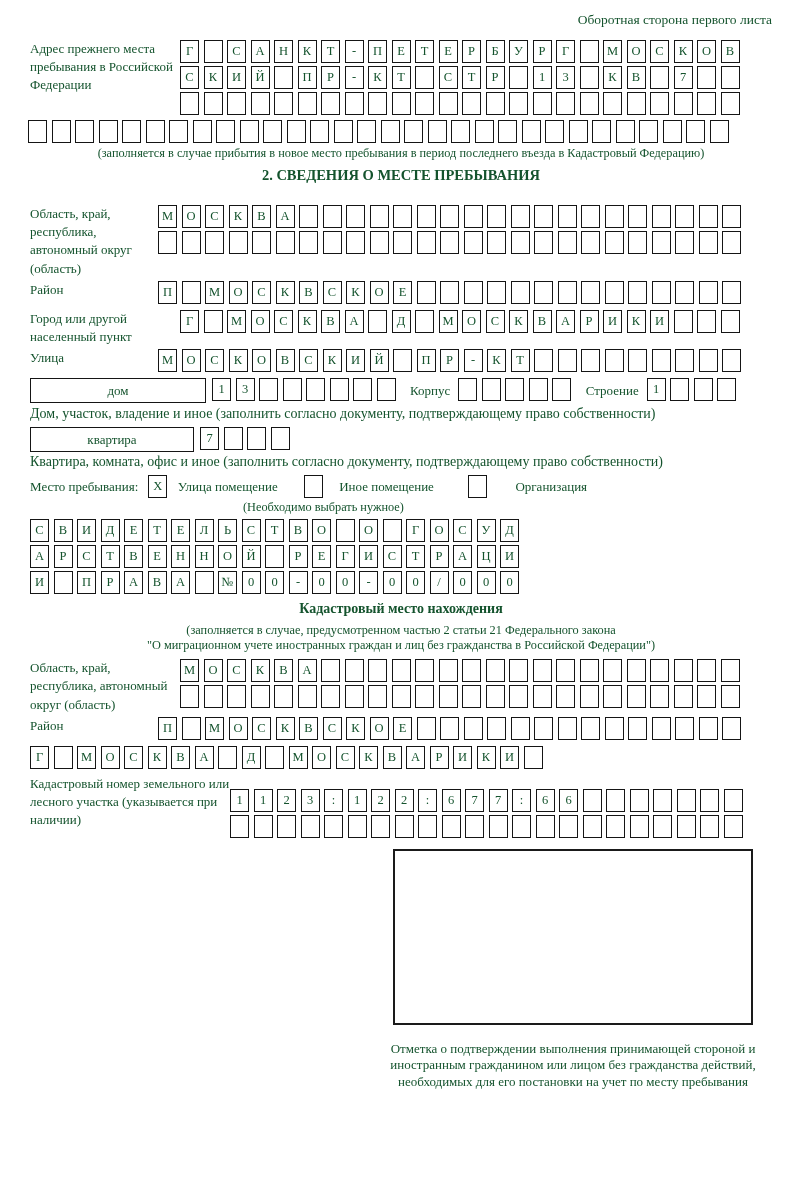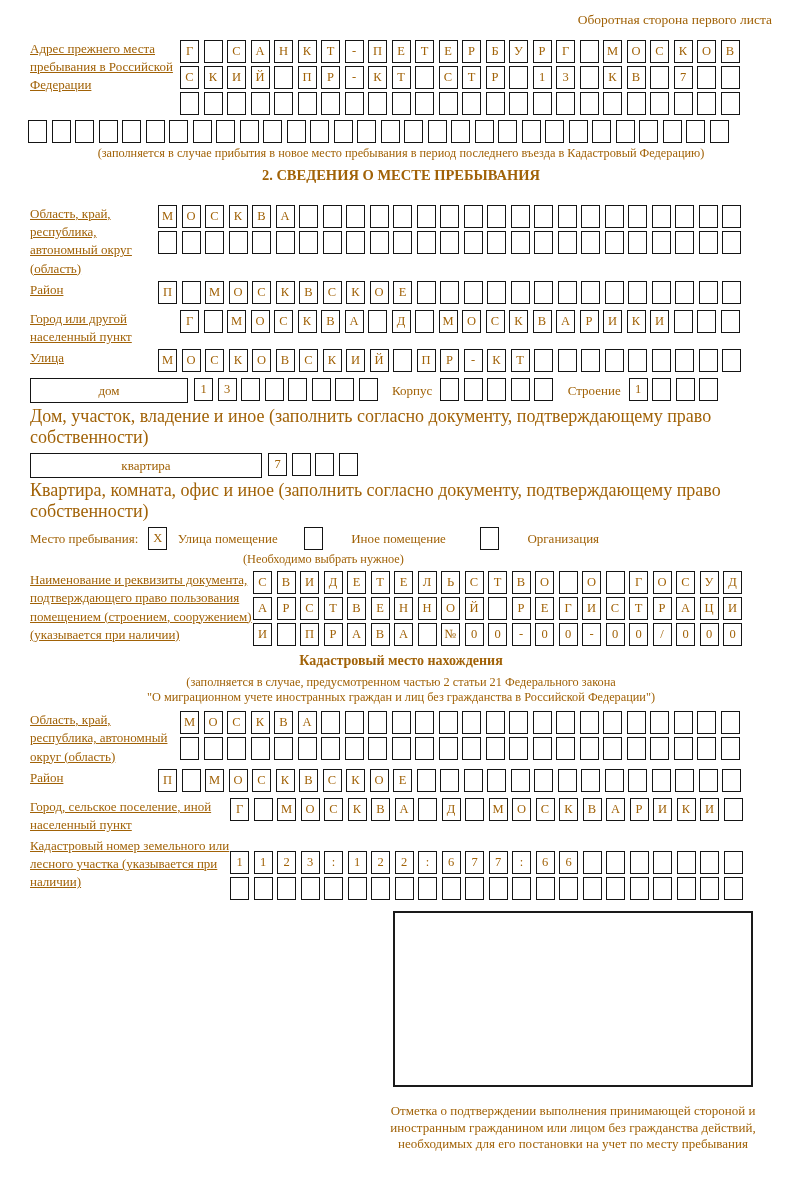--- a/index.html
+++ b/index.html
@@ -1,43 +1,43 @@
 <!DOCTYPE html>
 <html><head>
 <meta charset="utf-8">
 <style>
   html,body{margin:0;padding:0;background:#fff;}
   .page{
     position:relative;width:800px;height:1180px;box-sizing:border-box;
-    padding:12px 28px 0 30px;overflow:hidden;background:#fff;color:#a16207;
+    padding:12px 28px 0 30px;overflow:hidden;background:#fff;color:#14532d;
     font-family:"Liberation Serif","DejaVu Serif",serif;
   }
   .hdr{font-size:13.5px;text-align:right;margin-bottom:12px;}
   .frow{display:flex;align-items:flex-start;}
-  .flabel{font-size:13px;line-height:1.4;flex:none;text-decoration:underline;}
+  .flabel{font-size:13px;line-height:1.4;flex:none;}
   .w128{width:128px;} .w150{width:150px;} .w200{width:200px;} .w223{width:223px;}
   .cellcol{flex:1;}
   .cellrow{display:flex;height:23px;margin-bottom:3px;}
   .cell{
     flex:none;display:inline-flex;align-items:center;justify-content:center;
     width:19px;height:23px;box-sizing:border-box;border:1.5px solid #151515;
     margin-right:4.5px;font-size:12.5px;background:#fff;
   }
   .mb2{margin-bottom:2px;} .mb3{margin-bottom:3px;} .mb4{margin-bottom:4px;}
   .note{font-size:12.3px;text-align:center;margin-bottom:6px;}
   .title{font-size:14.5px;font-weight:bold;text-align:center;margin-bottom:21px;}
   .subtitle{font-size:14px;font-weight:bold;text-align:center;margin:4px 0 6px 0;}
   .fullrow{margin-left:-2px;margin-bottom:3px;}
   .widebox{
     flex:none;display:inline-flex;align-items:center;justify-content:center;
     height:25px;box-sizing:border-box;border:1.5px solid #151515;
     font-size:13px;margin-right:6px;
   }
   .inlbl{font-size:13px;line-height:25px;margin:0 8px 0 10px;flex:none;}
-  .smallnote{font-size:18px;margin-bottom:5px;}
+  .smallnote{font-size:14px;margin-bottom:5px;}
   .stayrow{display:flex;align-items:center;margin-bottom:2px;font-size:13px;}
   .staynote{font-size:12.3px;margin-left:213px;margin-bottom:4px;}
   .confblock{margin-left:363px;margin-top:8px;}
   .bigbox{width:360px;height:176px;box-sizing:border-box;border:2px solid #1a1a1a;background:#fff;}
   .caption{width:382px;margin-left:-11px;margin-top:16px;font-size:13px;line-height:16.5px;text-align:center;}
 </style>
 </head>
 <body>
 
 <div class="page">
@@ -315,21 +315,21 @@
           <span class="cell"></span>
           <span class="cell"></span>
           <span class="cell"></span>
           <span class="cell"></span>
           <span class="cell"></span>
         </div>
     </div>
   </div>
 
   <div class="frow mb3">
-    <div class="widebox" style="width:158px">дом</div>
+    <div class="widebox" style="width:176px">дом</div>
     <div class="cellrow" style="margin-bottom:0">
         <span class="cell">1</span>
         <span class="cell">3</span>
         <span class="cell"></span>
         <span class="cell"></span>
         <span class="cell"></span>
         <span class="cell"></span>
         <span class="cell"></span>
         <span class="cell"></span>
       </div>
@@ -345,43 +345,42 @@
     <div class="cellrow" style="margin-bottom:0">
         <span class="cell">1</span>
         <span class="cell"></span>
         <span class="cell"></span>
         <span class="cell"></span>
       </div>
   </div>
   <div class="smallnote">Дом, участок, владение и иное (заполнить согласно документу, подтверждающему право собственности)</div>
 
   <div class="frow mb2">
-    <div class="widebox" style="width:232px">квартира</div>
+    <div class="widebox" style="width:164px">квартира</div>
     <div class="cellrow" style="margin-bottom:0">
         <span class="cell">7</span>
         <span class="cell"></span>
         <span class="cell"></span>
         <span class="cell"></span>
       </div>
   </div>
   <div class="smallnote">Квартира, комната, офис и иное (заполнить согласно документу, подтверждающему право собственности)</div>
 
   <div class="stayrow">
     <span style="margin-right:10px">Место пребывания:</span>
     <span class="cell">X</span>
     <span style="margin:0 26px 0 6px">Улица помещение</span>
     <span class="cell"></span>
-    <span style="margin:0 34px 0 24px">Иное помещение</span>
+    <span style="margin:0 34px 0 12px">Иное помещение</span>
     <span class="cell"></span>
     <span style="margin-left:24px">Организация</span>
   </div>
   <div class="staynote">(Необходимо выбрать нужное)</div>
 
   <div class="frow mb4">
-    <div class="flabel w223">Наименование и реквизиты документа, подтверждающего право пользования помещением (строением, сооружением) (указывается при наличии)</div>
     <div class="cellcol">
       <div class="cellrow">
           <span class="cell">С</span>
           <span class="cell">В</span>
           <span class="cell">И</span>
           <span class="cell">Д</span>
           <span class="cell">Е</span>
           <span class="cell">Т</span>
           <span class="cell">Е</span>
           <span class="cell">Л</span>
@@ -537,21 +536,20 @@
           <span class="cell"></span>
           <span class="cell"></span>
           <span class="cell"></span>
           <span class="cell"></span>
           <span class="cell"></span>
         </div>
     </div>
   </div>
 
   <div class="frow mb3">
-    <div class="flabel w200">Город, сельское поселение, иной населенный пункт</div>
     <div class="cellcol">
       <div class="cellrow">
           <span class="cell">Г</span>
           <span class="cell"></span>
           <span class="cell">М</span>
           <span class="cell">О</span>
           <span class="cell">С</span>
           <span class="cell">К</span>
           <span class="cell">В</span>
           <span class="cell">А</span>

